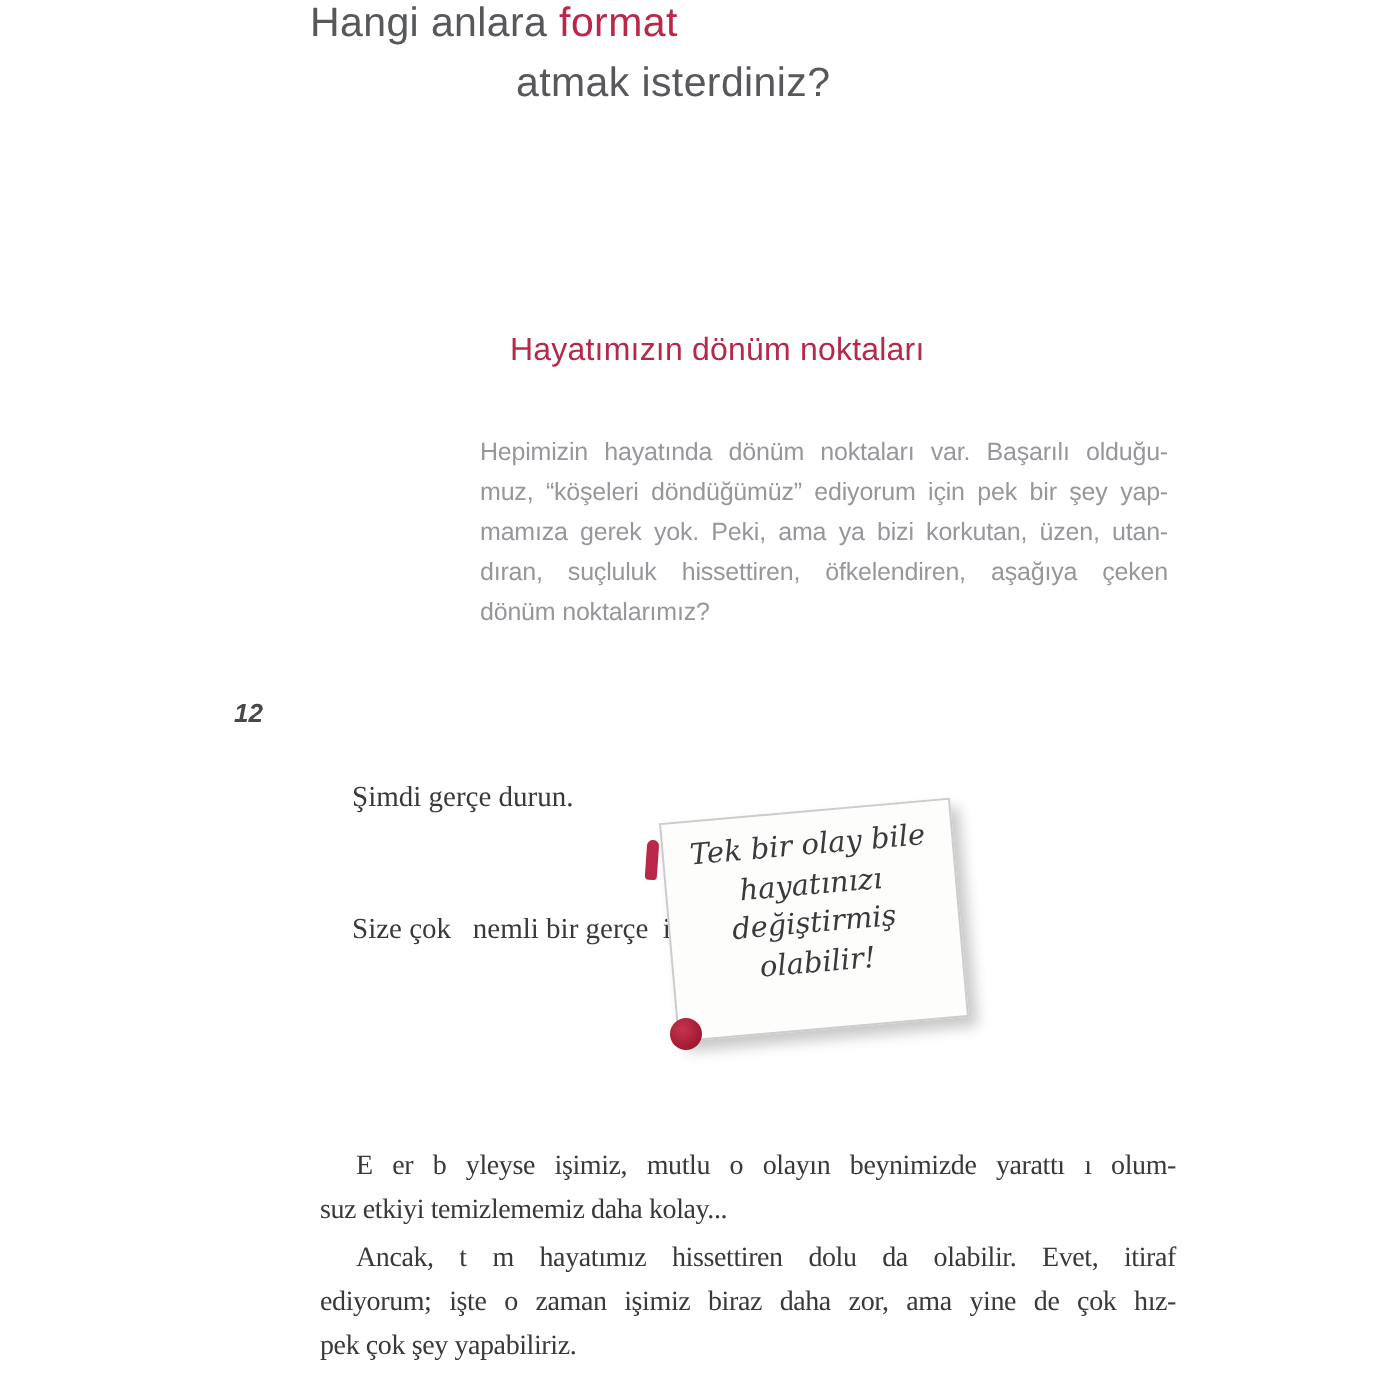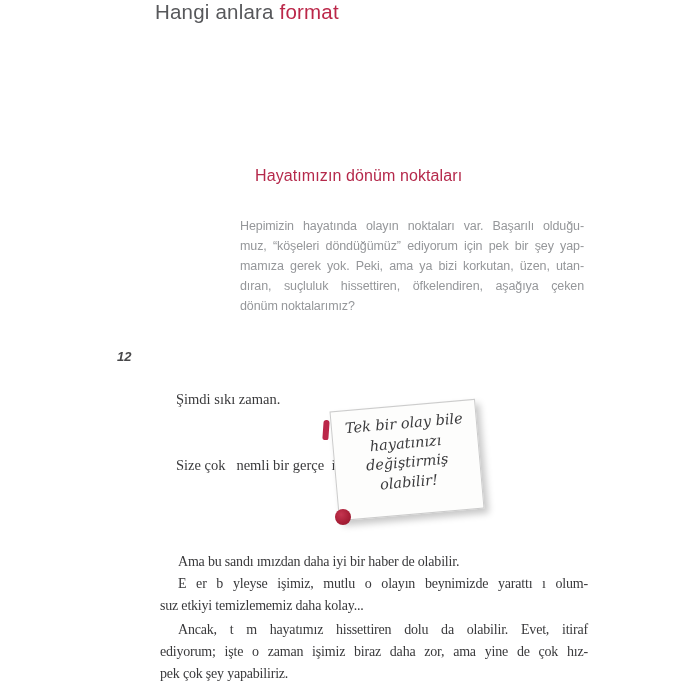--- a/index.html
+++ b/index.html
@@ -102,52 +102,50 @@
   .bp2 { top: 573px; }
   .bp3 { top: 619px; }
   .ind { text-indent: 18px; }
 </style>
 </head>
 <body>
 
 <div class="canvas">
 
   <div class="abs title-line1"><span>Hangi anlara </span><span class="title-red">format</span></div>
+  <div class="abs title-line2">atmak isterdiniz?</div>
 
   <div class="abs section-heading">Hayatımızın dönüm noktaları</div>
 
   <div class="abs intro-para">
-    <div class="jl">Hepimizin hayatında olayın noktaları var. Başarılı olduğu-</div>
+    <div class="jl">Hepimizin hayatında dönüm noktaları var. Başarılı olduğu-</div>
     <div class="jl">muz, “köşeleri döndüğümüz” ediyorum için pek bir şey yap-</div>
     <div class="jl">mamıza gerek yok. Peki, ama ya bizi korkutan, üzen, utan-</div>
     <div class="jl">dıran, suçluluk hissettiren, öfkelendiren, aşağıya çeken</div>
     <div>dönüm noktalarımız?</div>
   </div>
 
   <div class="abs page-number">12</div>
 
   <div class="abs serif lead">
-    <div>Şimdi sıkı zaman.</div>
+    <div>Şimdi gerçe durun.</div>
     <div>Size çok   nemli bir gerçe  i açıklamak istiyorum:</div>
   </div>
 
   <div class="abs excl-mark"></div>
 
   <div class="abs sticky-note">
     <div class="note-line">Tek bir olay bile</div>
     <div class="note-line">hayatınızı</div>
     <div class="note-line">değiştirmiş</div>
     <div class="note-line">olabilir!</div>
   </div>
 
   <div class="abs pin-dot"></div>
 
-  <div class="abs serif body-para bp1">
-    <div class="ind">Ama bu sandı ımızdan daha iyi bir haber de olabilir.</div>
-  </div>
 
   <div class="abs serif body-para bp2">
     <div class="ind jl">E er b yleyse işimiz, mutlu o olayın beynimizde yarattı ı olum-</div>
     <div>suz etkiyi temizlememiz daha kolay...</div>
   </div>
 
   <div class="abs serif body-para bp3">
     <div class="ind jl">Ancak, t m hayatımız hissettiren dolu da olabilir. Evet, itiraf</div>
     <div class="jl">ediyorum; işte o zaman işimiz biraz daha zor, ama yine de çok hız-</div>
     <div>pek çok şey yapabiliriz.</div>

